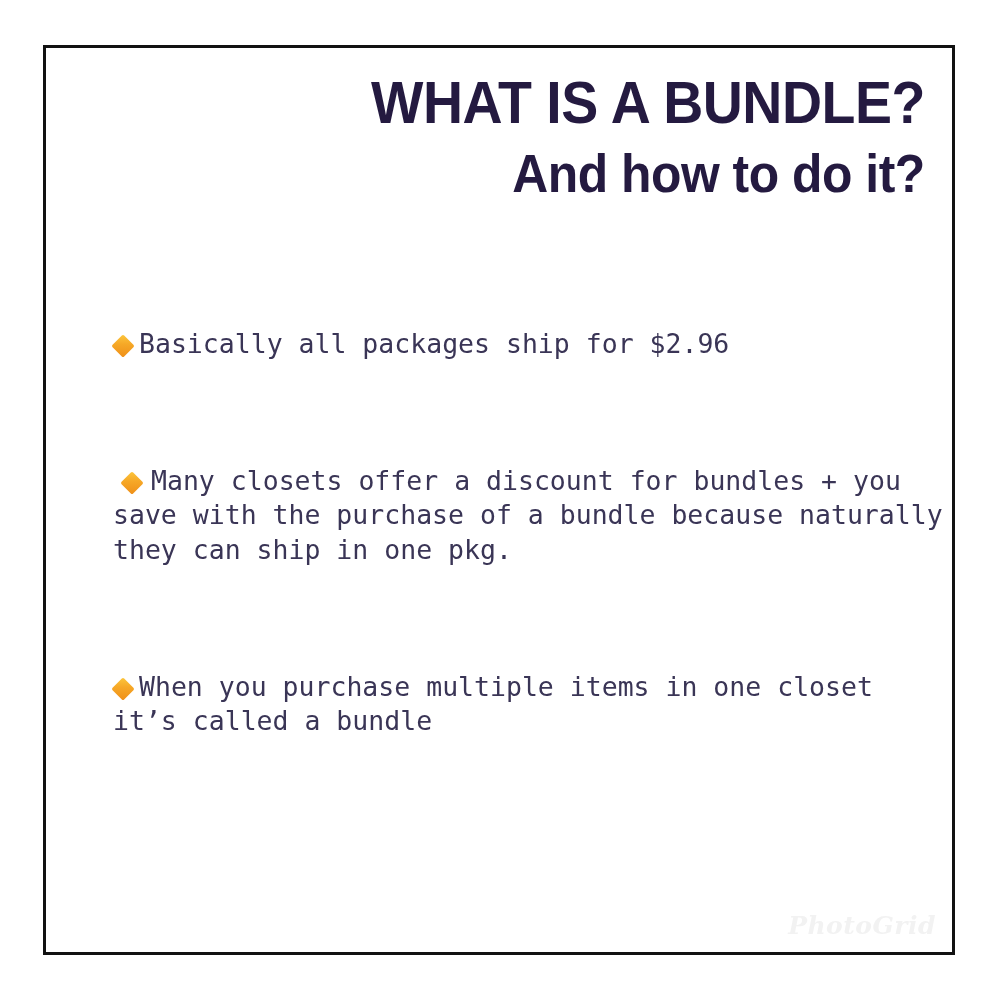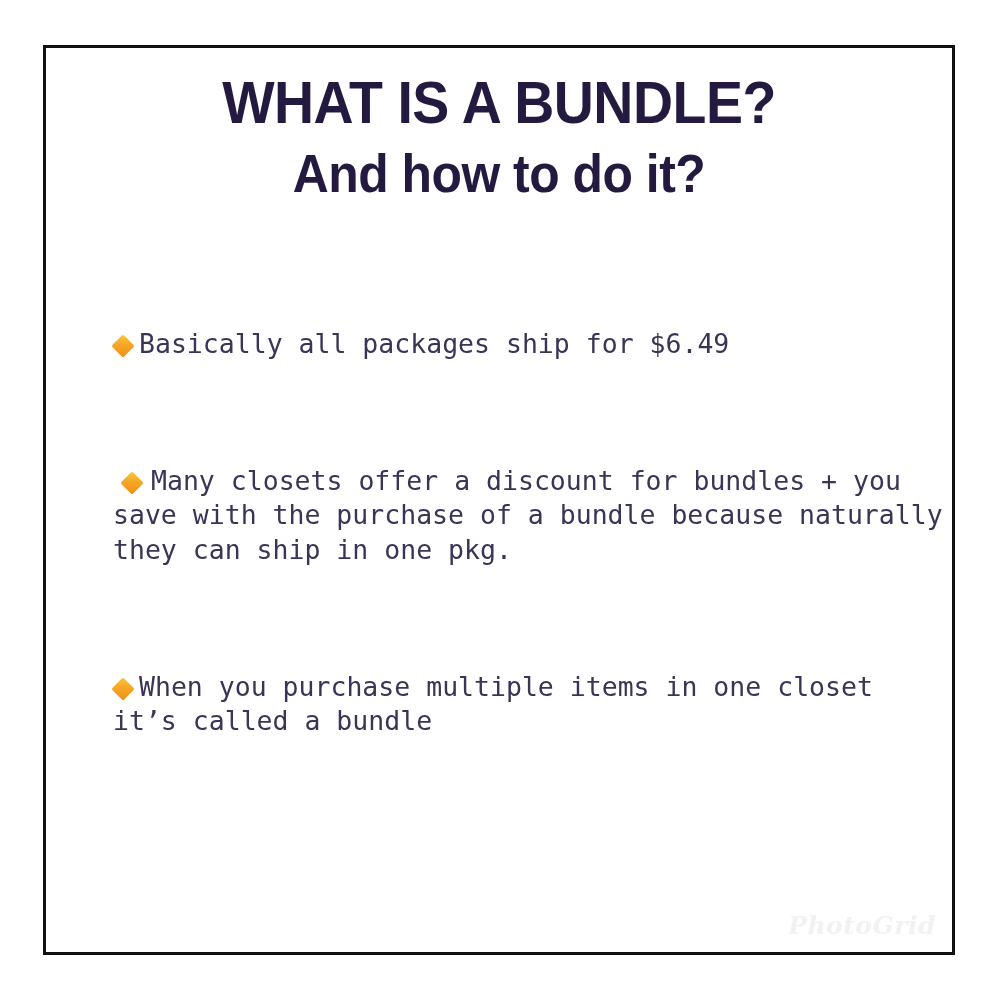--- a/index.html
+++ b/index.html
@@ -33,21 +33,21 @@
     background: #ffffff;
     overflow: hidden;
   }
 
   
   #title-block {
     position: absolute;
     left: 0;
     top: 26px;
     width: 100%;
-    text-align: center;
+    text-align: right;
   }
   .title-line {
     font-family: "Liberation Sans", sans-serif;
     font-weight: bold;
     color: #241a40;
     letter-spacing: -0.5px;
     white-space: nowrap;
     line-height: 1.0;
   }
   #title-line-1 {
@@ -125,21 +125,21 @@
 <div id="canvas">
   <div id="frame">
 
     <div id="title-block">
       <div class="title-line" id="title-line-1">WHAT IS A BUNDLE?</div>
       <div class="title-line" id="title-line-2">And how to do it?</div>
     </div>
 
     <div id="body-text">
 
-      <div class="para"><span class="diamond-wrap"><span class="diamond"></span></span><span>Basically all packages ship for $6.49</span></div>
+      <div class="para"><span class="diamond-wrap"><span class="diamond"></span></span><span>Basically all packages ship for $2.96</span></div>
 
       <div class="para"><span class="diamond-wrap spaced"><span class="diamond"></span></span><span>Many closets offer a discount for bundles + you save with the purchase of a bundle because naturally they can ship in one pkg.</span></div>
 
       <div class="para"><span class="diamond-wrap"><span class="diamond"></span></span><span>When you purchase multiple items in one closet it’s called a bundle</span></div>
 
       <div class="spacer-line"></div>
 
       
       
       

